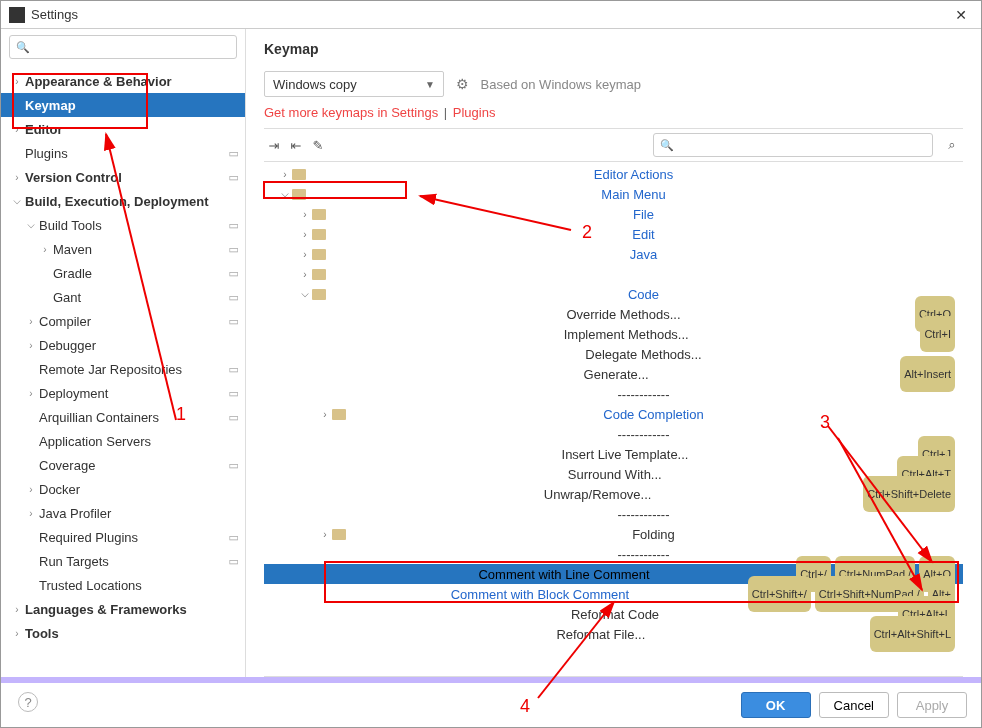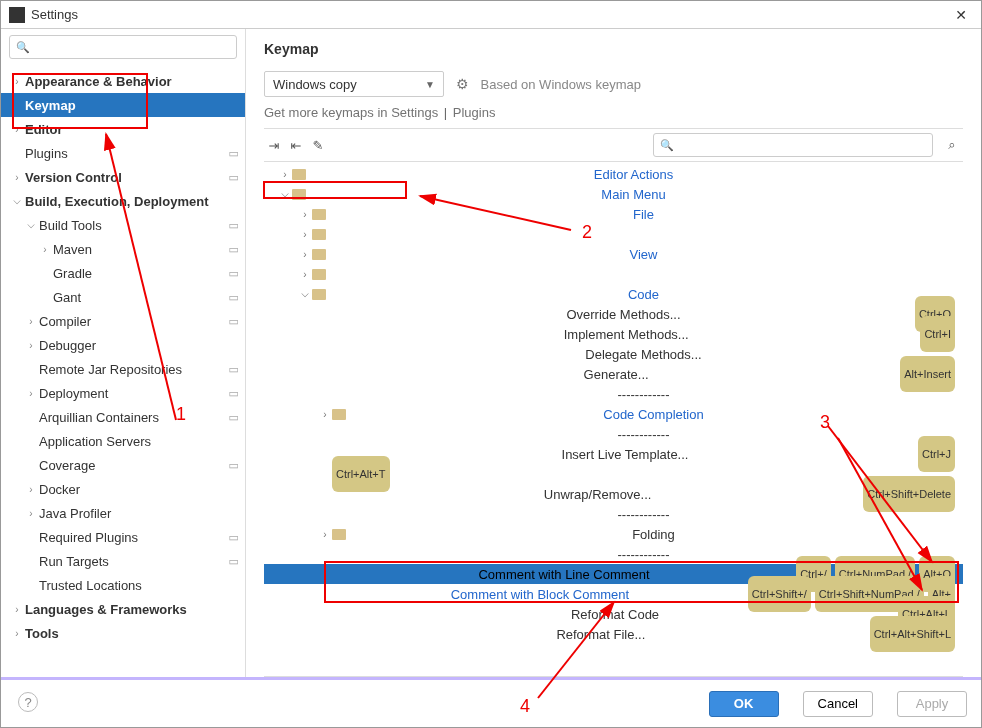--- a/index.html
+++ b/index.html
@@ -25,41 +25,41 @@
 .tree-item.d1 { padding-left:24px; }
 .tree-item.d2 { padding-left:38px; }
 .main { flex:1; display:flex; flex-direction:column; padding:12px 18px 0 18px; overflow:hidden; }
 .main h2 { font-size:14px; font-weight:bold; margin-bottom:14px; }
 .keymap-row { display:flex; align-items:center; margin-bottom:8px; }
 .keymap-select { border:1px solid #ccc; height:26px; width:180px; display:flex; align-items:center; padding:0 8px; justify-content:space-between; background:#fff; border-radius:2px; }
 .keymap-select .arrow { font-size:10px; color:#666; }
 .gear { margin:0 12px; color:#777; font-size:14px; }
 .based-on { color:#888; }
 .link-row { margin-bottom:8px; }
-.link-row a { color:#737373; text-decoration:none; }
+.link-row a { color:#ef4444; text-decoration:none; }
 .link-row .sep { color:#666; margin:0 2px; }
 .toolbar { display:flex; align-items:center; border-top:1px solid #ddd; border-bottom:1px solid #ddd; padding:4px 0; margin-bottom:2px; }
 .tool-ico { width:20px; height:20px; display:flex; align-items:center; justify-content:center; color:#555; margin-right:2px; cursor:pointer; }
 .tool-search { margin-left:auto; border:1px solid #ccc; border-radius:3px; display:flex; align-items:center; padding:2px 6px; height:24px; width:280px; }
 .tool-search .mag { color:#888; font-size:11px; margin-right:4px; }
 .tool-search input { border:none; outline:none; flex:1; font-size:12px; }
 .find-ico { margin-left:8px; color:#555; cursor:pointer; width:22px; height:22px; display:flex; align-items:center; justify-content:center; }
 .action-tree { flex:1; overflow:auto; border-bottom:1px solid #ddd; }
 .action-row { display:flex; align-items:center; height:20px; padding:0 8px 0 0; cursor:pointer; }
 .action-row.selected { background:#2675BF; color:#fff; }
 .action-row .ind { display:flex; align-items:center; }
 .action-row .chev { width:14px; text-align:center; color:#777; font-size:10px; }
 .action-row .folder { width:14px; height:11px; background:#d8c28a; border-radius:1px; margin-right:6px; display:inline-block; }
 .action-row .label { flex:1;text-align:center; }
 .action-row .label.link { color:#2266cc; }
 .action-row.selected .label.link { color:#000000; }
 .action-row .shortcuts { display:flex; gap:4px; }
 .shortcut { background:#d4c785; color:#333; padding:10px 4px; border-radius:6px; font-size:11px; line-height:16px; }
 .action-row.selected .shortcut { background:#d4c785; }
-.buttons { height:50px; display:flex; align-items:center; justify-content:flex-end; padding:9px 14px; gap:24px; border-top:3px solid #c4b5fd; }
+.buttons { height:50px; display:flex; align-items:center; justify-content:flex-end; padding:9px 14px; gap:8px; border-top:6px solid #c4b5fd; }
 .btn { min-width:70px; height:26px; border:1px solid #bbb; border-radius:3px; background:#fff; cursor:pointer; padding:0 14px; }
 .btn.primary { background:#3b8de0; color:#fff; border-color:#2a6fb8; font-weight:bold; }
 .btn.disabled { color:#aaa; }
 .help-ico { position:absolute; left:18px; bottom:16px; width:20px; height:20px; border:1px solid #bbb; border-radius:50%; display:flex; align-items:center; justify-content:center; color:#888; cursor:pointer; }
 
 .anno-box { position:absolute; border:2px solid #e00; pointer-events:none; z-index:50; }
 .anno-text { position:absolute; color:#e00; font-size:18px; font-family:Arial; z-index:50; }
 svg.anno-arrow { position:absolute; z-index:50; pointer-events:none; }
 </style>
 </head>
@@ -248,28 +248,29 @@
               <span class="folder"></span>
             </span>
             <span class="label link">File</span>
             <span class="shortcuts"></span>
           </div>
           <div class="action-row">
             <span class="ind" style="padding-left:34px">
               <span class="chev">›</span>
               <span class="folder"></span>
             </span>
+            <span class="label link">Edit</span>
             <span class="shortcuts"></span>
           </div>
           <div class="action-row">
             <span class="ind" style="padding-left:34px">
               <span class="chev">›</span>
               <span class="folder"></span>
             </span>
-            <span class="label link">View</span>
+            <span class="label link">Java</span>
             <span class="shortcuts"></span>
           </div>
           <div class="action-row">
             <span class="ind" style="padding-left:34px">
               <span class="chev">›</span>
               <span class="folder"></span>
             </span>
             <span class="shortcuts"></span>
           </div>
           <div class="action-row">
@@ -342,20 +343,21 @@
             </span>
             <span class="label">Insert Live Template...</span>
             <span class="shortcuts">
               <span class="shortcut">Ctrl+J</span>
             </span>
           </div>
           <div class="action-row">
             <span class="ind" style="padding-left:54px">
               <span class="chev"></span>
             </span>
+            <span class="label">Surround With...</span>
             <span class="shortcuts">
               <span class="shortcut">Ctrl+Alt+T</span>
             </span>
           </div>
           <div class="action-row">
             <span class="ind" style="padding-left:54px">
               <span class="chev"></span>
             </span>
             <span class="label">Unwrap/Remove...</span>
             <span class="shortcuts">

